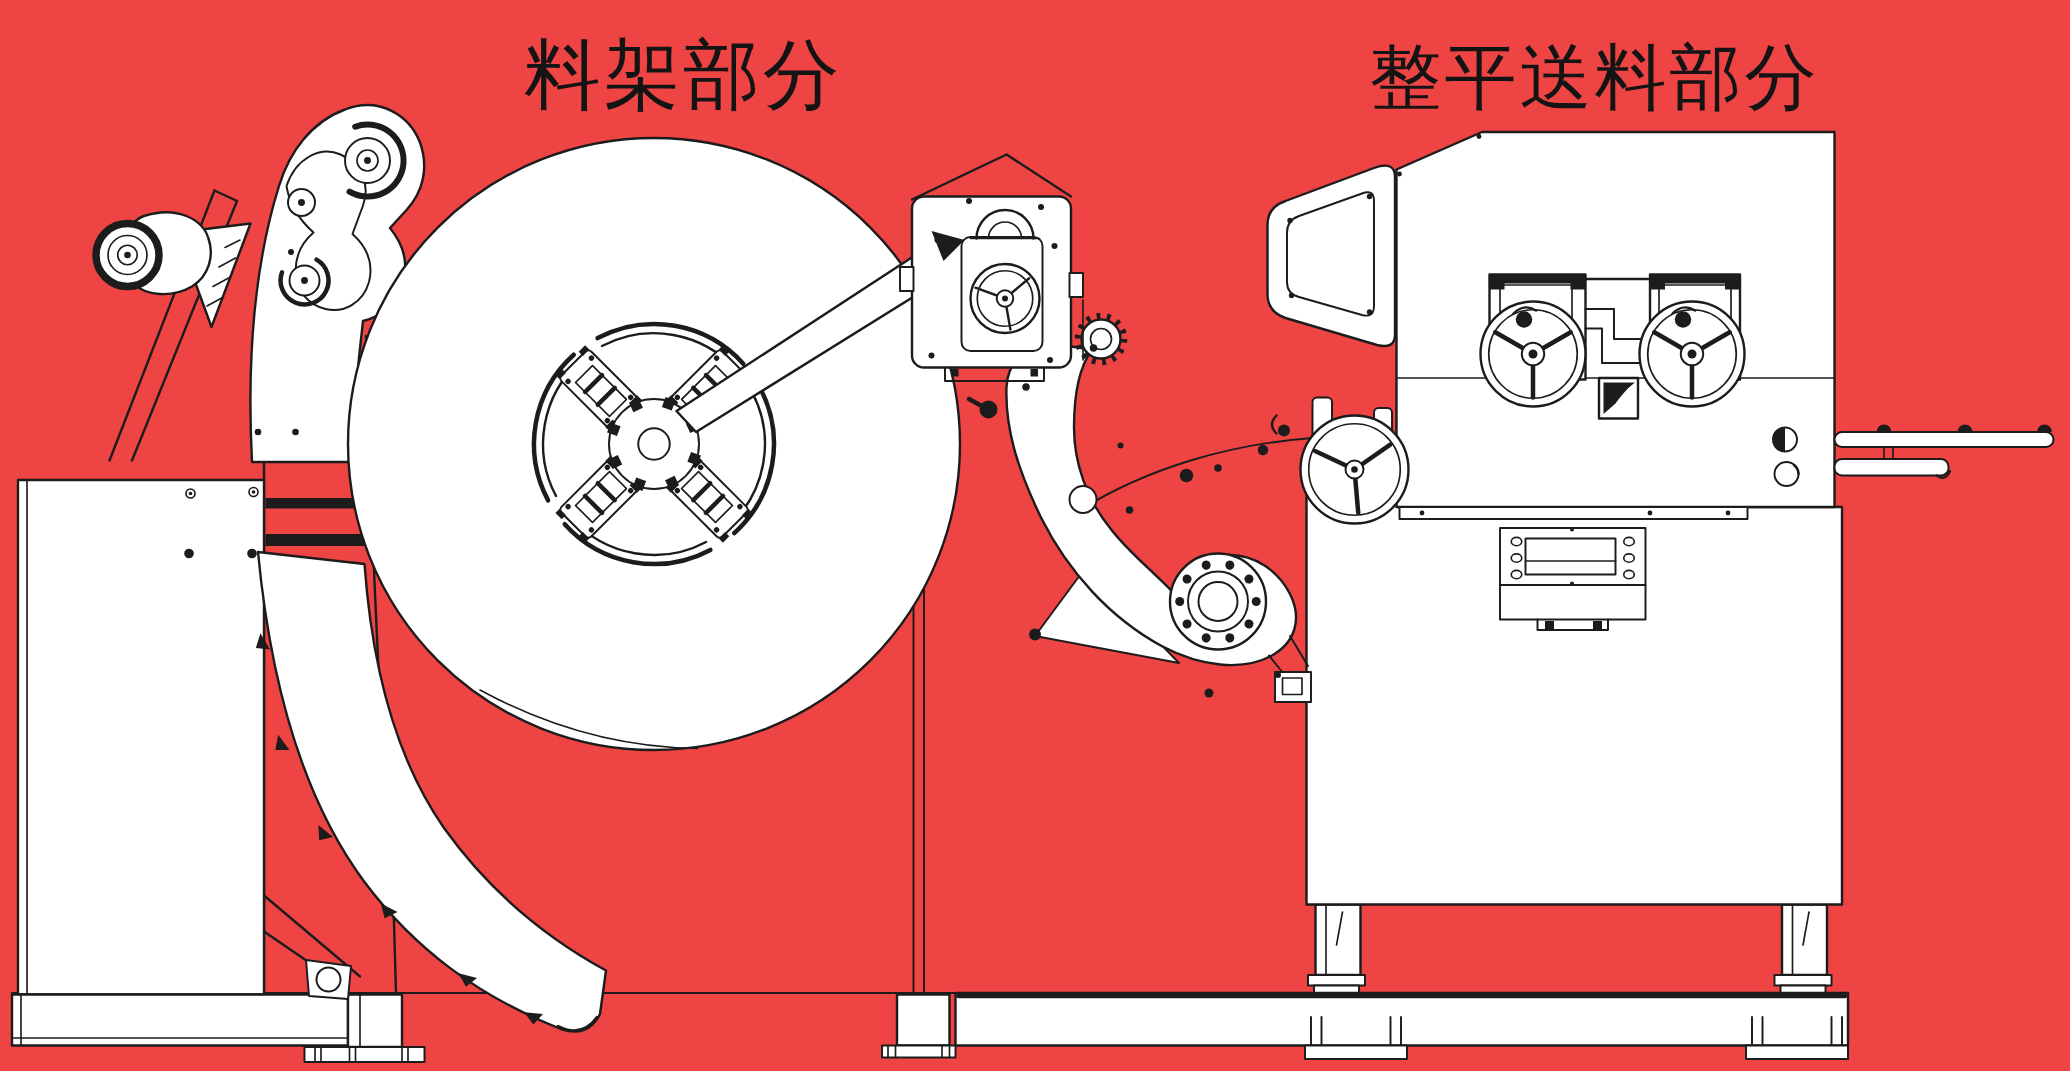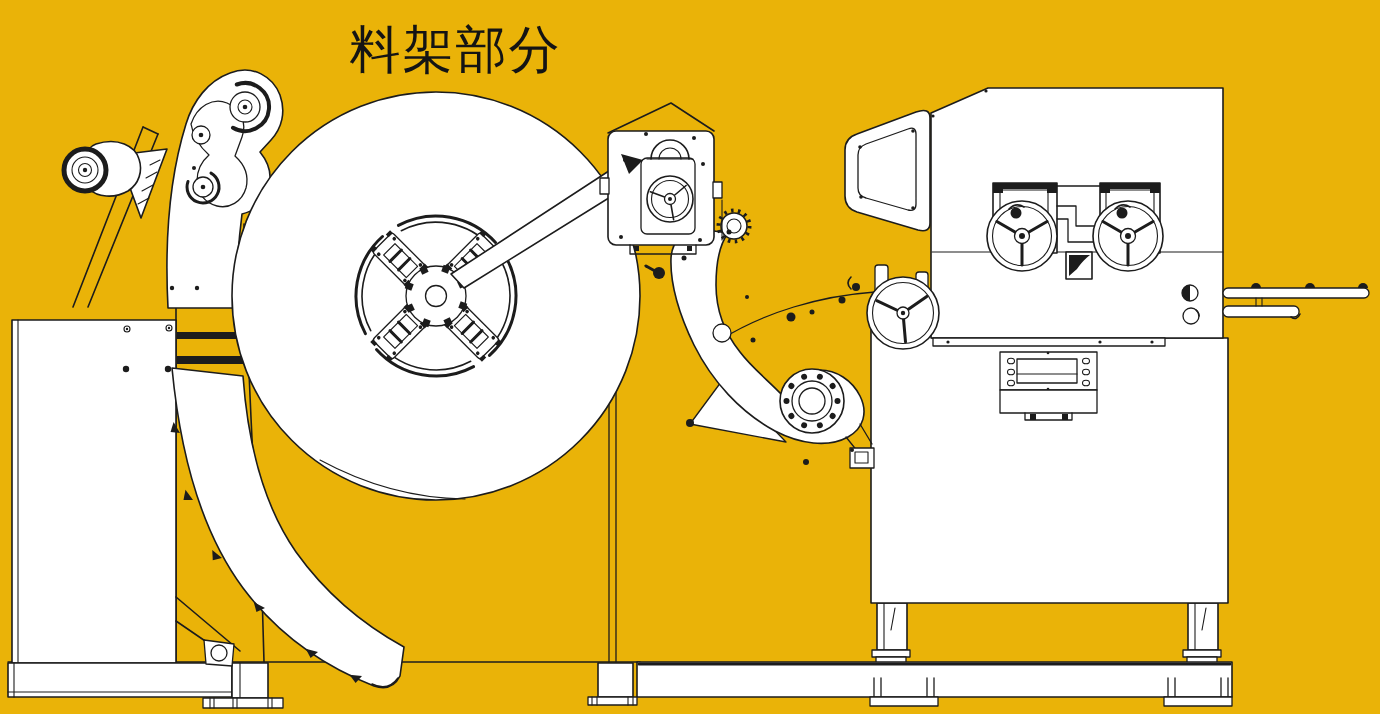--- a/index.html
+++ b/index.html
@@ -1,16 +1,16 @@
 <!DOCTYPE html>
 <html><head>
 <meta charset="utf-8">
 <style>
   html,body{margin:0;padding:0;background:#ffffff;}
-  #stage{position:relative;width:1380px;height:714px;background:#eab308;overflow:hidden;
+  #stage{position:relative;width:1380px;height:714px;background:#ef4444;overflow:hidden;
          font-family:"Liberation Serif","DejaVu Serif",serif;}
   #drawing{position:absolute;left:0;top:0;}
   .section-label{position:absolute;color:#141414;font-weight:400;
                  text-align:center;white-space:nowrap;letter-spacing:2px;}
   #label-rack{left:318px;top:16px;width:275px;font-size:51px;}
   #label-feeder{left:893px;top:20px;width:340px;font-size:48px;}
   
   .ln{fill:none;stroke:#1c1c1c;stroke-width:1.6;stroke-linecap:round;stroke-linejoin:round;}
   .fw{fill:#ffffff;stroke:#1c1c1c;stroke-width:1.6;stroke-linejoin:round;}
   .fd{fill:#1c1c1c;stroke:none;}
@@ -459,13 +459,14 @@
         <line class="ln mid" x1="846" y1="437" x2="858" y2="452"></line>
         <line class="ln mid" x1="860" y1="424" x2="872" y2="444"></line>
         <rect class="fw mid" x="850" y="448" width="24" height="20"></rect>
         <rect class="ln thin" x="855" y="452" width="13" height="11"></rect>
         <circle class="fd" cx="852" cy="450" r="2"></circle>
       </g>
     </g>
   </svg>
 
   <div id="label-rack" class="section-label">料架部分</div>
+  <div id="label-feeder" class="section-label">整平送料部分</div>
 </div>
 
 </body></html>

